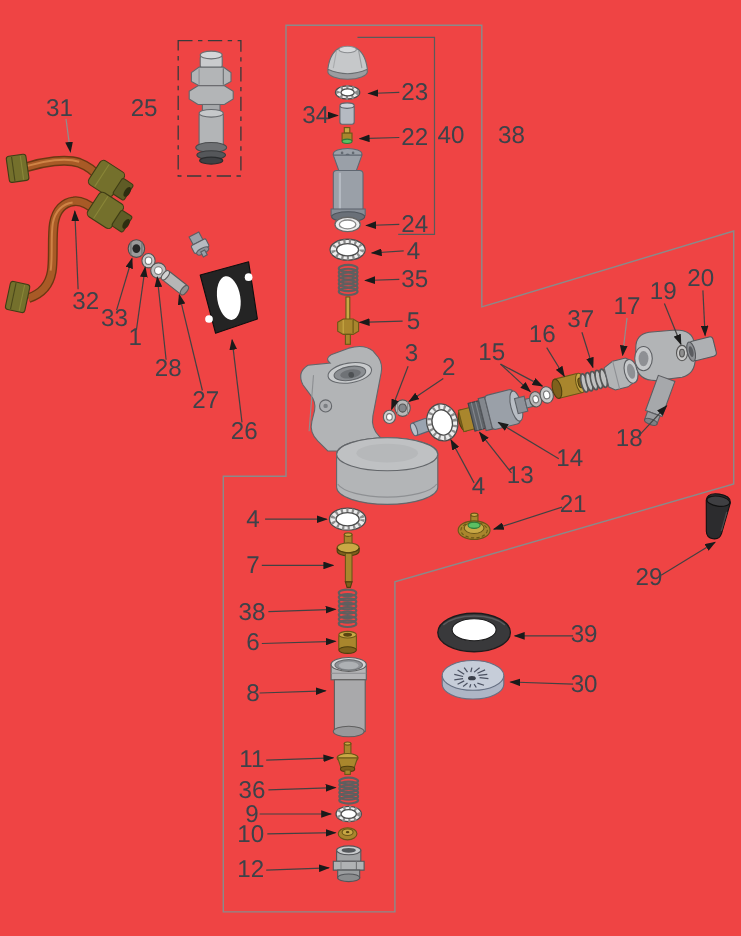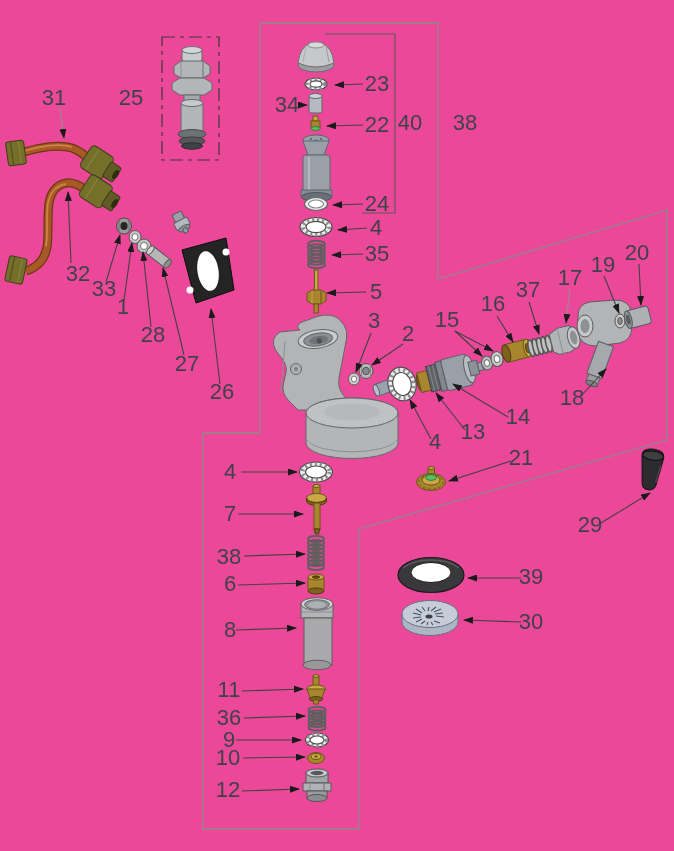--- a/index.html
+++ b/index.html
@@ -1,16 +1,16 @@
 <!DOCTYPE html>
 <html><head>
 <meta charset="utf-8">
 <style>
   html,body { margin:0; padding:0; background:#ffffff; }
-  .stage { width:674px; height:851px; position:relative; background:#ec4899; }
+  .stage { width:674px; height:851px; position:relative; background:#ef4444; }
   svg { display:block; }
   .lbl { font-family:"Liberation Sans", sans-serif; font-size:22px; fill:#3e4249; text-anchor:middle; }
   .outline { fill:none; stroke:#8a8a8a; stroke-width:1.3; }
   .phantom { fill:none; stroke:#3a3a3a; stroke-width:1.2; stroke-dasharray:13 5 4 5; }
   .bracket { fill:none; stroke:#5a5a5a; stroke-width:1.1; }
   .leader { stroke:#424242; stroke-width:1.1; fill:none; }
   .leader-lt { stroke:#8f8f8f; stroke-width:1.1; fill:none; }
   .gray  { fill:#b3b5b7; stroke:#63666a; stroke-width:1; }
   .gray2 { fill:#c9cbcd; stroke:#66696d; stroke-width:1; }
   .brass { fill:#a9862d; stroke:#6b5617; stroke-width:1; }

